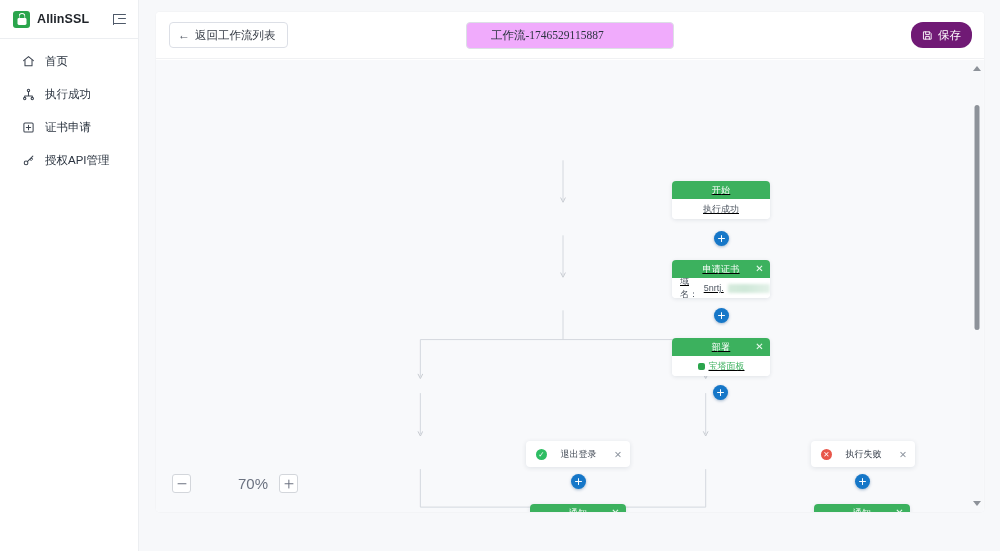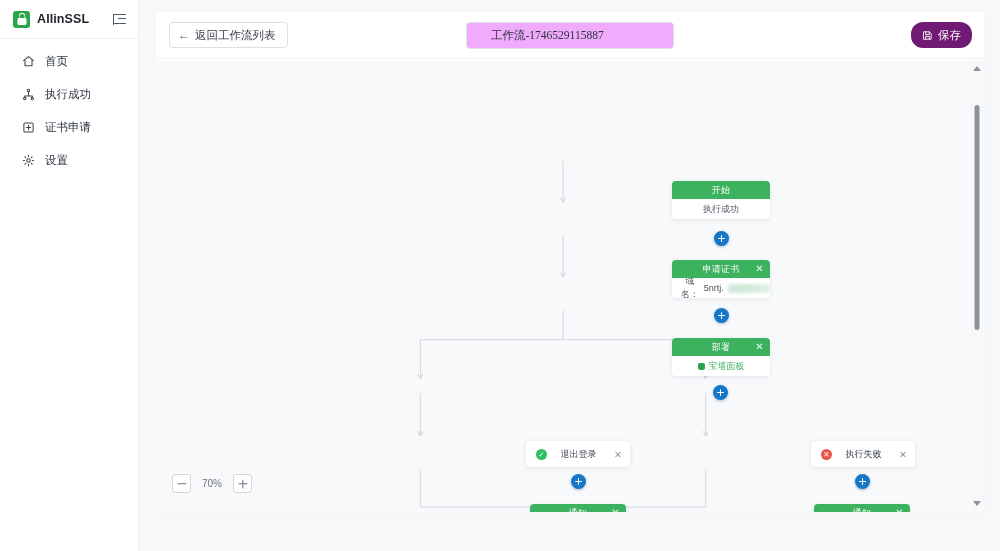--- a/index.html
+++ b/index.html
@@ -127,21 +127,21 @@
     position: absolute; top: 48px; left: 0; right: 0; bottom: 0;
     background: #f8f9fb; overflow: hidden;
   }
   .flow { position: absolute; inset: 0; }
   .flow svg.lines { position: absolute; inset: 0; width: 100%; height: 100%; }
 
   
   .node {
     position: absolute; border-radius: 4px; background: #ffffff;
     box-shadow: 0 1px 4px rgba(22,35,62,.10);
-    overflow: hidden; cursor: pointer;
+    overflow: hidden; cursor: pointer; text-decoration: underline;
   }
   .node-head {
     background: #3cb15e; color: #ffffff;
     height: 18px; display: flex; align-items: center; justify-content: center;
     font-size: 9px; position: relative; letter-spacing: .3px;
   }
   .node-head .close {
     position: absolute; right: 6px; top: 50%; transform: translateY(-50%);
     font-size: 10px; line-height: 1; color: #eafaef; cursor: pointer;
   }
@@ -194,21 +194,21 @@
     position: absolute; left: 16px; bottom: 19px;
     display: flex; align-items: center; gap: 11px; z-index: 9;
   }
   .zoom-btn {
     width: 19px; height: 19px; border: 1px solid #d3d6db; border-radius: 3px;
     background: #fff; position: relative; cursor: pointer;
   }
   .zoom-btn i { position: absolute; background: #6b7280; border-radius: 1px; }
   .zoom-btn .h { width: 9px; height: 1.3px; top: 50%; left: 50%; transform: translate(-50%,-50%); }
   .zoom-btn .v { height: 9px; width: 1.3px; top: 50%; left: 50%; transform: translate(-50%,-50%); }
-  .zoom-pct { font-size: 10px; color: #6b7280; }
+  .zoom-pct { font-size: 15px; color: #6b7280; margin-left: 36px; }
 
   
   .vscroll {
     position: absolute; right: 1px; top: 0; bottom: 0; width: 13px;
     background: #f7f8fa; z-index: 8;
   }
   .vscroll .arw {
     position: absolute; left: 50%; transform: translateX(-50%);
     width: 0; height: 0; cursor: pointer;
   }
@@ -274,31 +274,31 @@
       <div class="nav-item">
         <span class="nav-ico">
           <svg viewBox="0 0 24 24" fill="none" stroke="currentColor" stroke-width="1.9" stroke-linecap="round" stroke-linejoin="round">
             <rect x="3.5" y="3.5" width="17" height="17" rx="2"></rect>
               <path d="M12 8v8M8 12h8"></path>
           </svg>
         </span>
         <span>证书申请</span>
       </div>
 
-
-
       <div class="nav-item">
         <span class="nav-ico">
           <svg viewBox="0 0 24 24" fill="none" stroke="currentColor" stroke-width="1.9" stroke-linecap="round" stroke-linejoin="round">
-            <circle cx="12" cy="12" r="3.2"></circle>
-            <path d="M12 2.5v2.2M12 19.3v2.2M21.5 12h-2.2M4.7 12H2.5M18.7 5.3l-1.6 1.6M6.9 17.1l-1.6 1.6M18.7 18.7l-1.6-1.6M6.9 6.9 5.3 5.3"></path>
+            <circle cx="7.5" cy="16.5" r="3.4"></circle>
+              <path d="M10 14 20 4M17 7l2.5 2.5M14.5 9.5 17 12"></path>
           </svg>
         </span>
-        <span>设置</span>
+        <span>授权API管理</span>
       </div>
+
+
 
 
     </nav>
   </aside>
 
   <section id="main">
 
 
     <div class="content-wrap">
       <div class="panel">
@@ -362,21 +362,21 @@
               </div>
             </div>
 
             <div class="plus" style="left:558px; top:171px;"></div>
 
             <div class="node" style="left:516px; top:200px; width:98px;">
               <div class="node-head">
                 <span>申请证书</span>
                 <span class="close">✕</span>
               </div>
-              <div class="node-body" style="justify-content:flex-start;padding-left:8px;text-align:center;">
+              <div class="node-body" style="justify-content:flex-start;padding-left:8px;">
                 <span>域名：</span>
                 <span>5nrtj.</span>
                 <span class="blur-bar"></span>
               </div>
             </div>
 
             <div class="plus" style="left:558px; top:248px;"></div>
 
             <div class="node" style="left:516px; top:278px; width:98px;">
               <div class="node-head">

